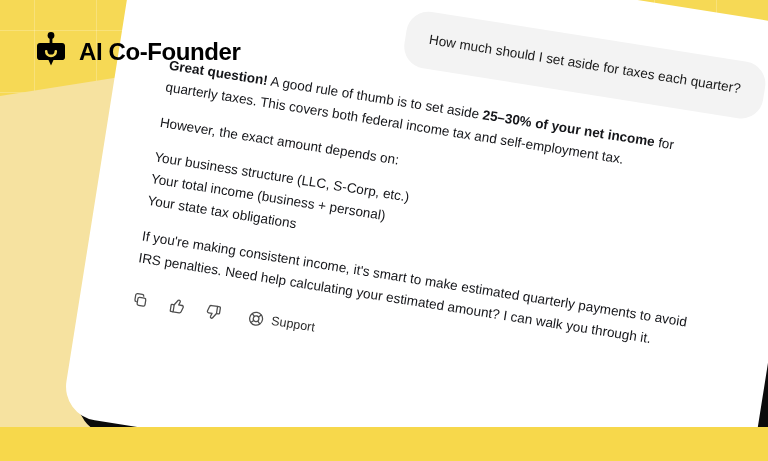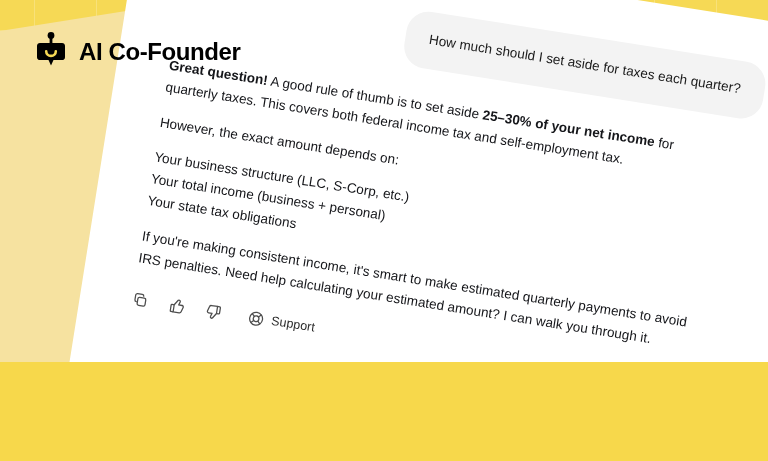--- a/index.html
+++ b/index.html
@@ -10,21 +10,21 @@
     width: 768px;
     height: 461px;
     overflow: hidden;
     font-family: "Liberation Sans", sans-serif;
     background: #F7D84B;
   }
 
   #stage {
     position: relative;
     width: 768px;
-    height: 362px;
+    height: 427px;
     overflow: hidden;
     background: #e5e5e5;
   }
 
   
   .bg-base {
     position: absolute;
     inset: 0;
     background: #F6D955;
   }

